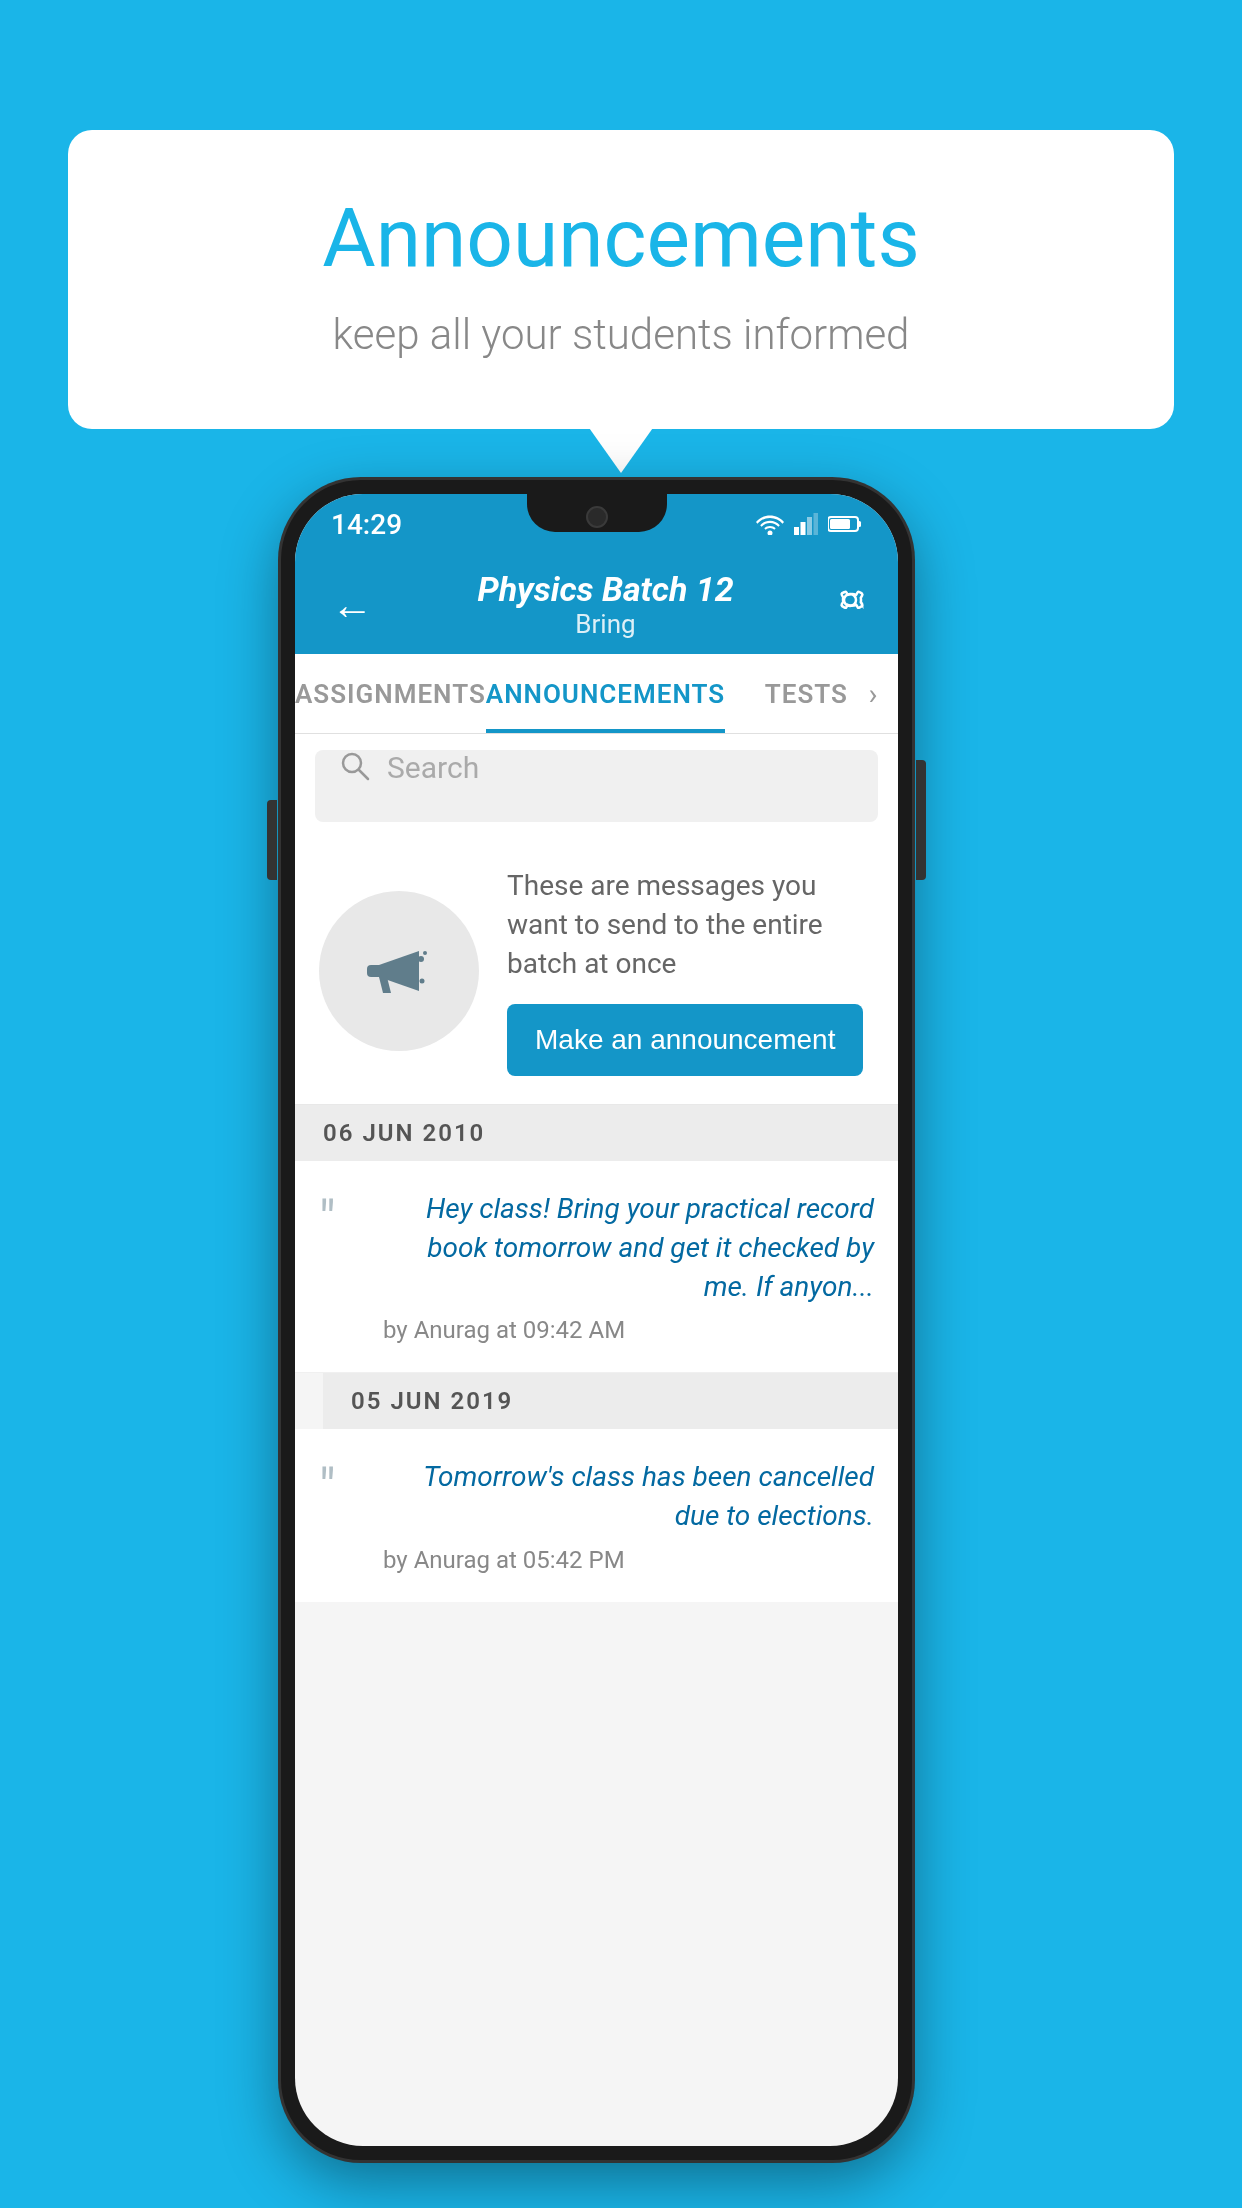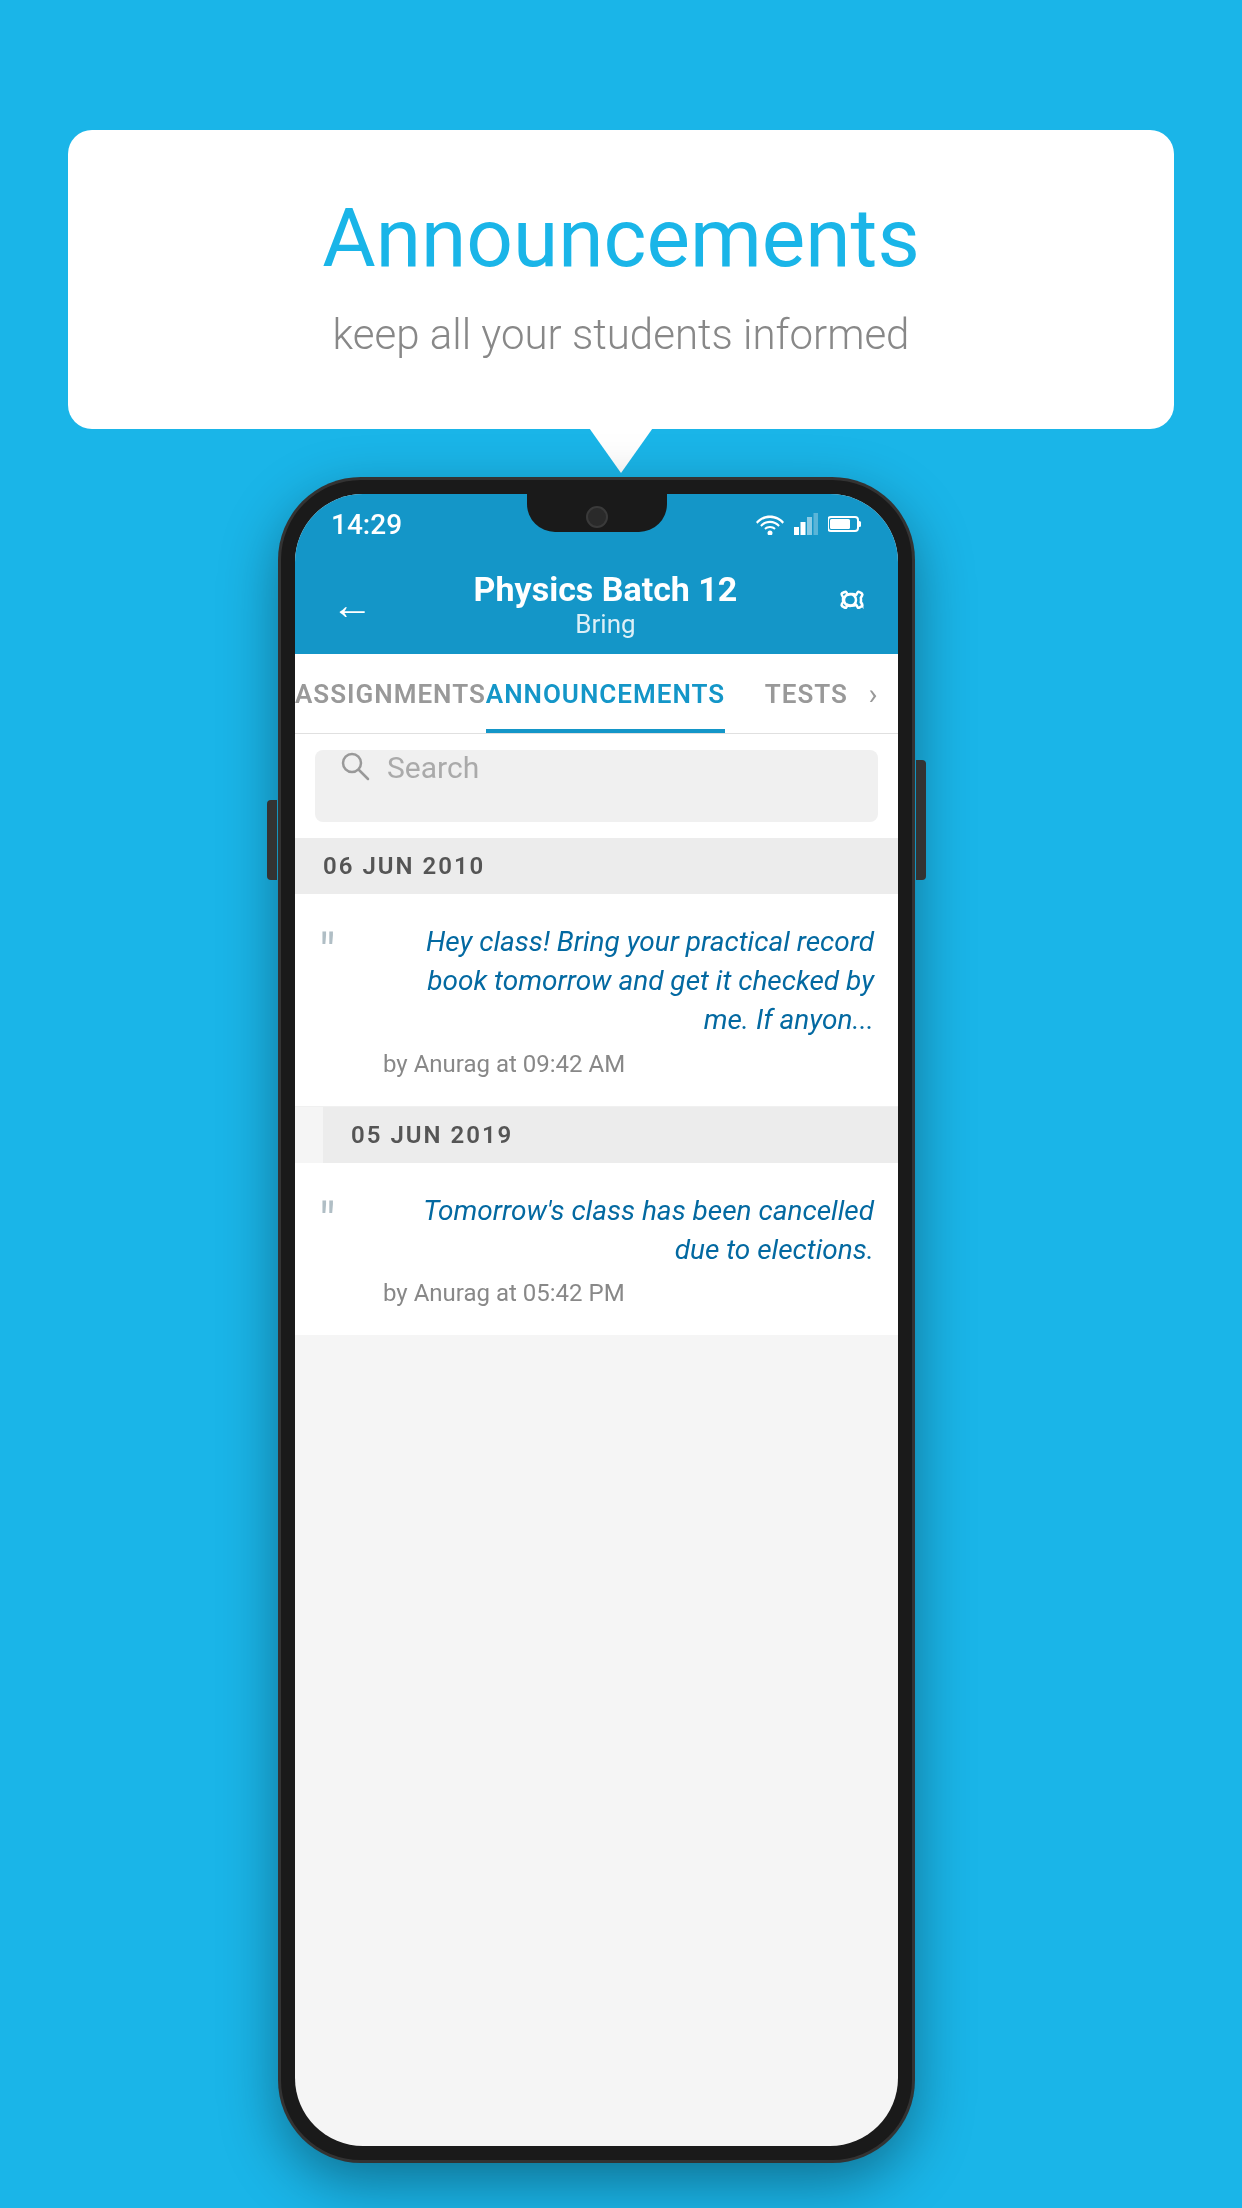--- a/index.html
+++ b/index.html
@@ -179,20 +179,21 @@
 
     .app-bar-title-section {
       flex: 1;
       text-align: center;
     }
 
     .app-bar-title {
       color: white;
       font-size: 34px;
       font-weight: 700;
+      font-style: italic;
     }
 
     .app-bar-subtitle {
       color: rgba(255,255,255,0.85);
       font-size: 26px;
       font-weight: 400;
     }
 
     .app-bar-settings {
       color: white;
@@ -461,20 +462,36 @@
           <span class="search-icon-wrap">
             <svg width="32" height="32" viewBox="0 0 32 32">
               <circle cx="13" cy="13" r="9" stroke="#999" stroke-width="2.5" fill="none"></circle>
               <line x1="20" y1="20" x2="29" y2="29" stroke="#999" stroke-width="2.5" stroke-linecap="round"></line>
             </svg>
           </span>
           <span class="search-text">Search</span>
         </div>
       </div>
 
+      <div class="announcement-prompt">
+        <div class="announcement-icon-circle">
+          <svg viewBox="0 0 80 80" fill="none">
+            <path d="M60 20L20 34v12l40 14V20z" fill="#607d8b"></path>
+            <path d="M20 34H12a4 4 0 00-4 4v4a4 4 0 004 4h8V34z" fill="#607d8b"></path>
+            <path d="M20 46l4 16h8l-4-16H20z" fill="#607d8b"></path>
+            <circle cx="62" cy="28" r="3" fill="#607d8b"></circle>
+            <circle cx="66" cy="22" r="2" fill="#607d8b"></circle>
+            <circle cx="63" cy="50" r="2.5" fill="#607d8b"></circle>
+          </svg>
+        </div>
+        <div class="announcement-right">
+          <p class="announcement-desc">These are messages you want to send to the entire batch at once</p>
+          <button class="make-announcement-btn">Make an announcement</button>
+        </div>
+      </div>
 
       <div class="date-separator">06  JUN  2010</div>
 
       <div class="announcement-item">
         <div class="quote-icon">"</div>
         <div class="announcement-text-wrap">
           <p class="announcement-message">Hey class! Bring your practical record book tomorrow and get it checked by me. If anyon...</p>
           <p class="announcement-meta">by Anurag at 09:42 AM</p>
         </div>
       </div>

